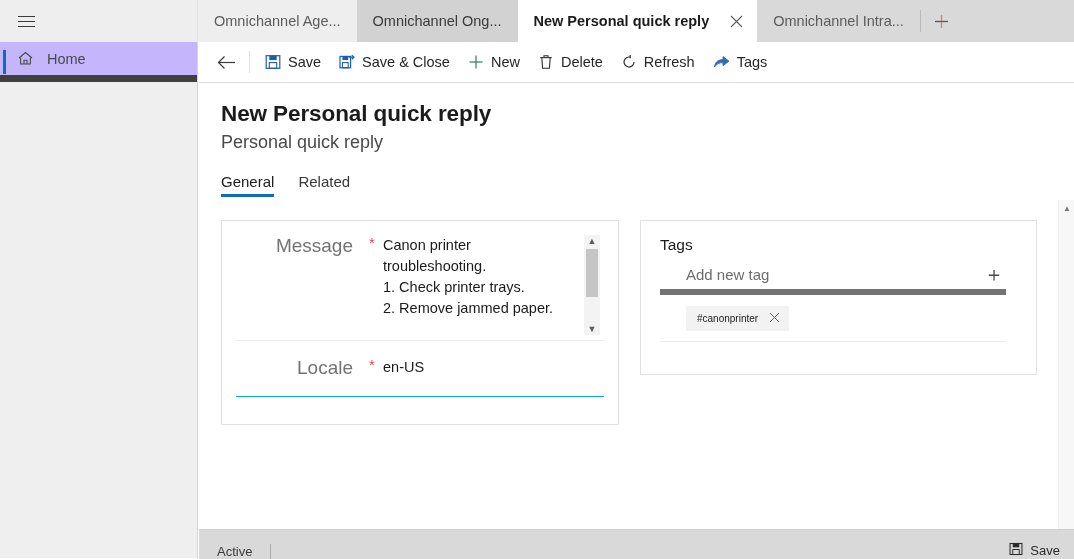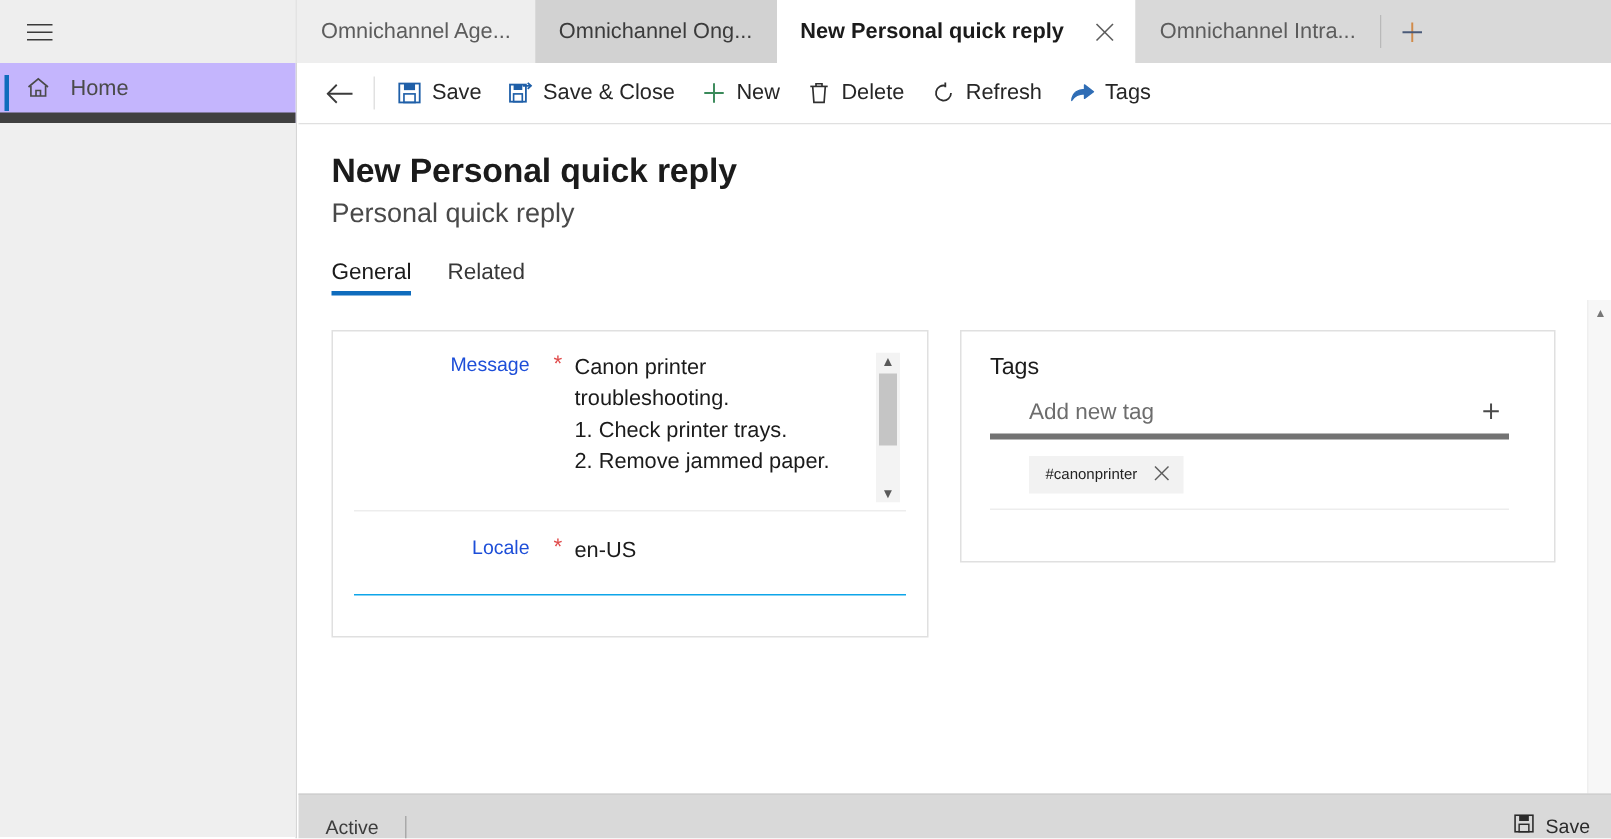--- a/index.html
+++ b/index.html
@@ -169,21 +169,21 @@
     display: flex;
     padding: 12px 0 0 0;
     border-bottom: 1px solid #ededed;
     margin: 0 14px;
   }
   .field-row.tall { height: 120px; padding-top: 14px; }
   .field-row.short { height: 56px; padding-top: 16px; }
   .field-row.last { border-bottom: 1px solid #0ea5e9; }
   .field-label {
     width: 125px; text-align: right;
-    font-size: 13px; color: #1d4ed8;
+    font-size: 19px; color: #737373;
     padding-right: 8px; flex-shrink: 0;
   }
   .req {
     width: 22px; color: #e04b4b; font-size: 15px; text-align: center;
     flex-shrink: 0; line-height: 1.1;
   }
   .field-value {
     flex: 1; font-size: 14.5px; color: #1b1b1b; line-height: 21px;
     position: relative;
   }
@@ -203,21 +203,21 @@
   .vscroll .arr { font-size: 9px; color: #5a5a5a; line-height: 12px; }
   .vscroll .thumb {
     position: absolute; top: 14px; left: 2px;
     width: 12px; height: 48px; background: #c5c5c5;
   }
 
   
   .tags-title { font-size: 15.5px; color: #1b1b1b; margin-bottom: 12px; }
   .tag-input-row {
     display: flex; align-items: flex-start; justify-content: space-between;
-    border-bottom: 4px solid #737373;
+    border-bottom: 6px solid #737373;
     padding: 0 2px 6px 26px;
     margin-bottom: 11px;
   }
   .tag-placeholder { font-size: 15px; color: #6d6d6d; }
   .tag-plus { font-size: 20px; color: #4a4a4a; line-height: 16px; cursor: pointer; font-weight: 300; }
   .chips { padding-left: 26px; padding-bottom: 10px; border-bottom: 1px solid #ededed; }
   .chip {
     display: inline-flex; align-items: center; gap: 11px;
     background: #f2f2f2; padding: 5px 9px 5px 11px;
     font-size: 10px; color: #222222;

